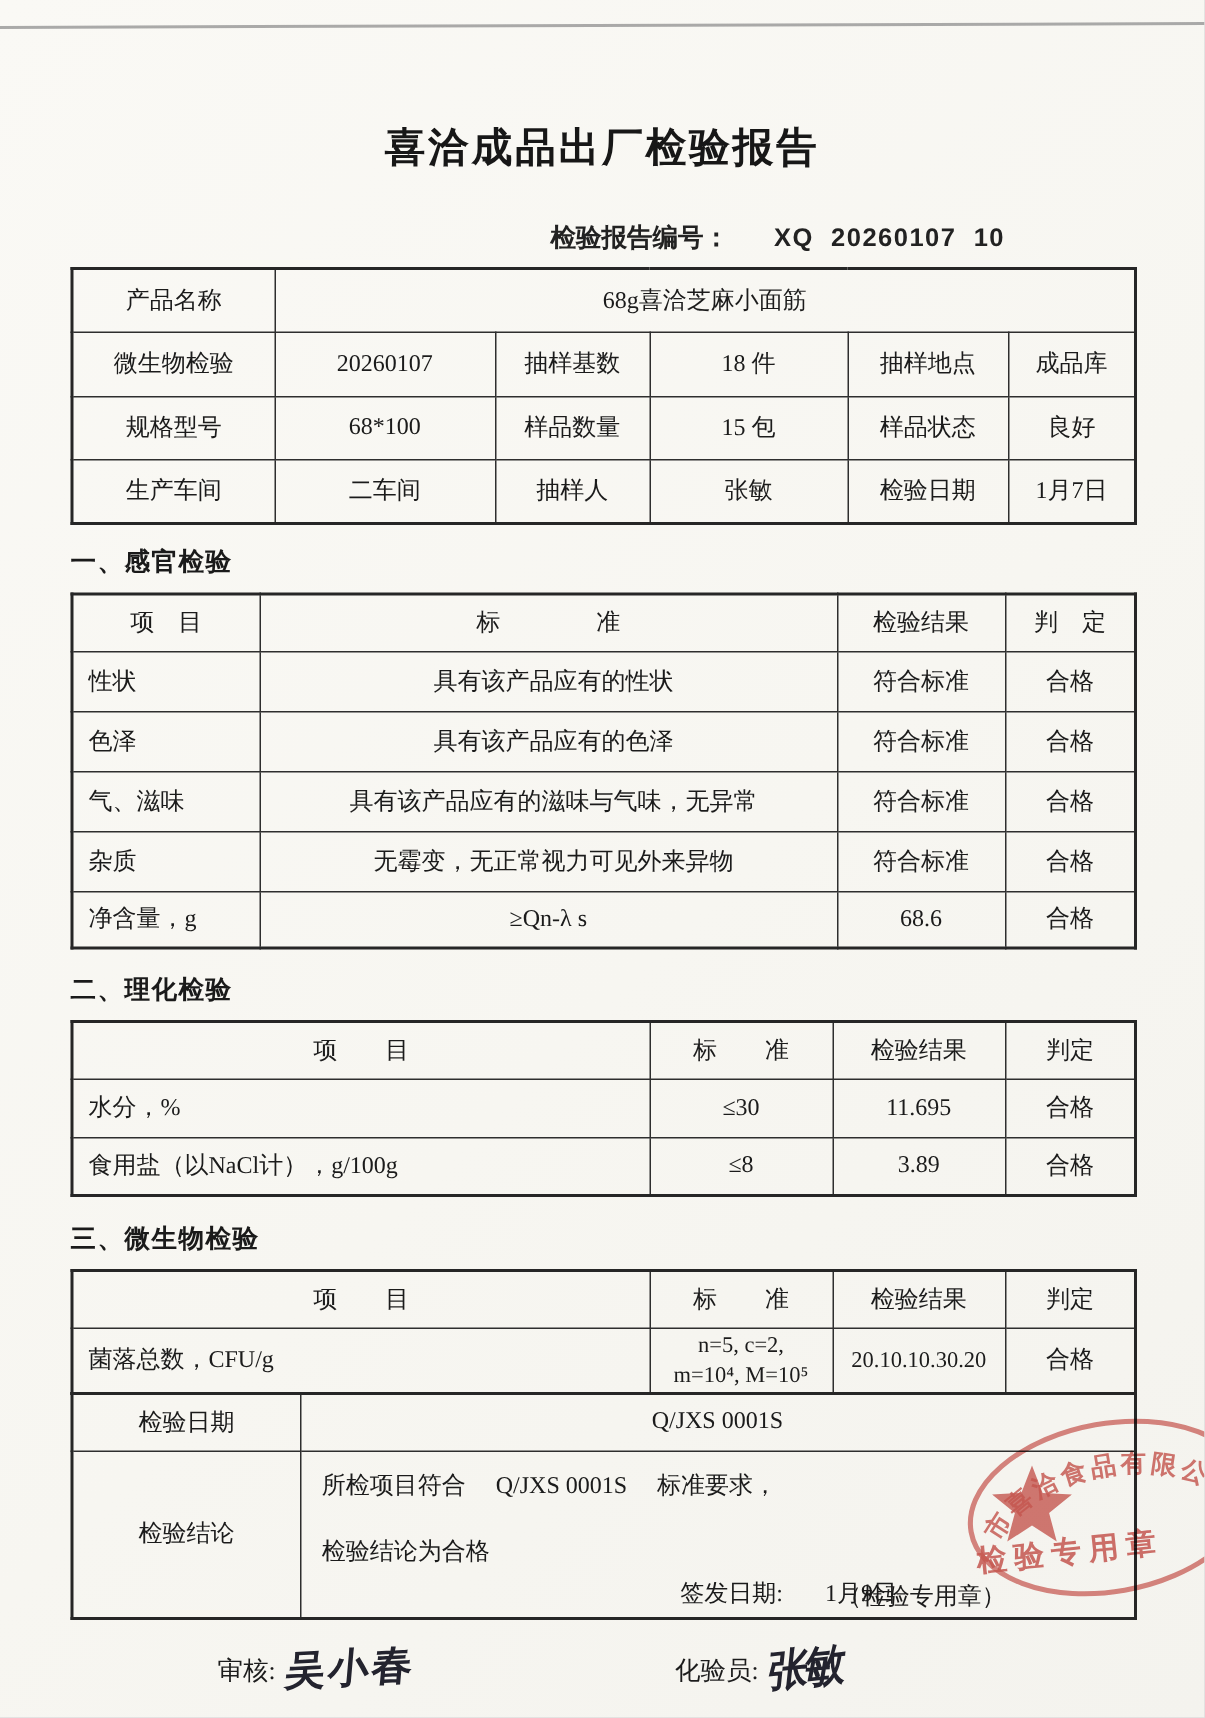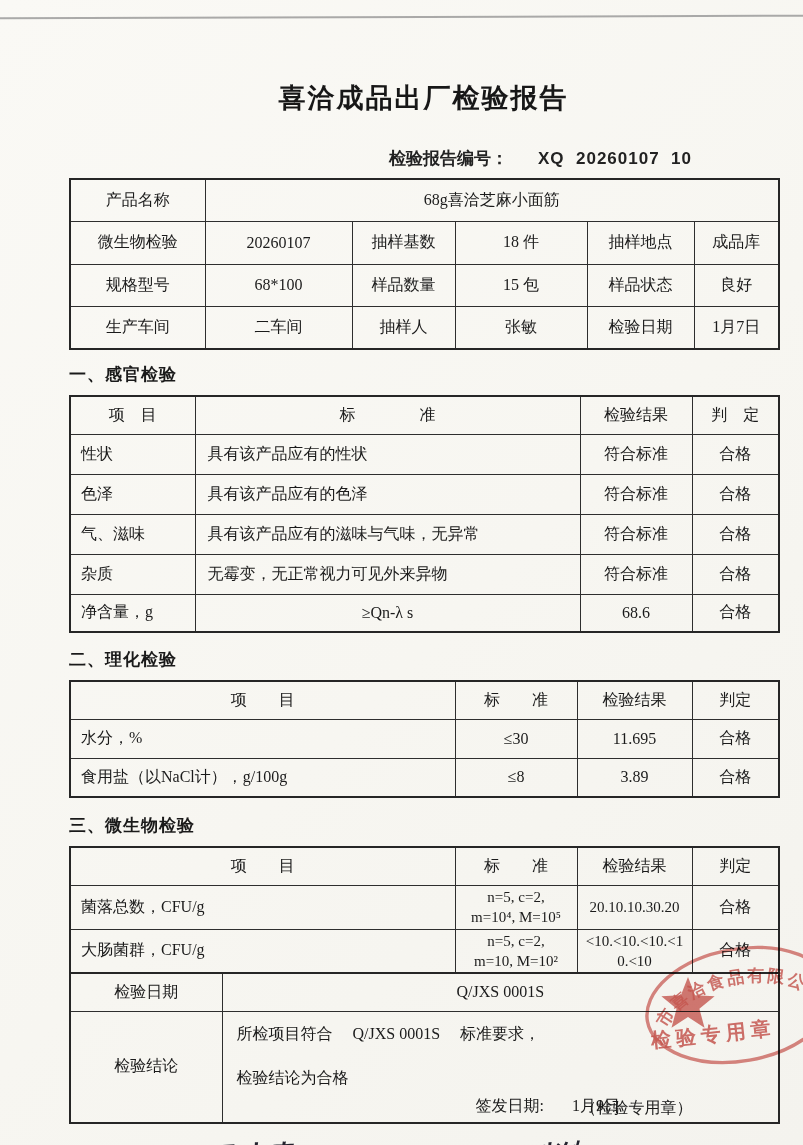--- a/index.html
+++ b/index.html
@@ -5,21 +5,20 @@
   * { margin:0; padding:0; box-sizing:border-box; }
   html,body { background:#d8d8d8; }
   .page {
     position:relative;
     width:803px; height:1145px;
     margin:0 auto;
     background:linear-gradient(135deg,#faf9f5 0%, #f7f6f1 55%, #f4f3ee 100%);
     overflow:hidden;
     font-family:"Liberation Serif","DejaVu Serif",serif;
     color:#1c1c1c;
-    padding-left:22px;
   }
   .scan-line {
     position:absolute; top:16px; left:-4px; width:812px; height:2px;
     background:#8f8f8f; opacity:.75; transform:rotate(-0.18deg);
   }
   .content { position:relative; width:709px; margin:0 0 0 47px; }
   .title {
     padding-top:80px; text-align:center;
     font-family:"Liberation Sans","DejaVu Sans",sans-serif;
     font-weight:bold; font-size:27px; letter-spacing:2px; color:#171717;
@@ -44,21 +43,21 @@
   .info-table tr { height:42.5px; }
 
   .sec-heading {
     font-family:"Liberation Sans","DejaVu Sans",sans-serif;
     font-weight:bold; font-size:17px; color:#1a1a1a;
     margin-top:13px; margin-bottom:9px; letter-spacing:1px;
   }
   .sensory-table tr { height:40px; }
   .sensory-table tr.hd { height:38px; }
   .left { text-align:left; padding-left:10px; }
-  .std-left { text-align:left; padding-left:12px; }
+  .std-left { text-align:center; padding-left:12px; }
   .pre { white-space:pre-wrap; }
 
   .pc-table tr { height:39px; }
   .pc-table tr.hd { height:38px; }
   .micro-table tr { height:44px; }
   .micro-table tr.hd { height:38px; }
   .small { font-size:15px; line-height:1.35; }
   .nowrap { white-space:nowrap; padding:0 2px; }
   .brk { word-break:break-all; padding:0 4px; }
 
@@ -240,29 +239,20 @@
         <td>检验结果</td>
         <td>判定</td>
       </tr>
       <tr>
         <td class="left">菌落总数，CFU/g</td>
         <td class="small">
           <div>n=5, c=2,</div>
           <div>m=10⁴, M=10⁵</div>
         </td>
         <td class="small nowrap">20.10.10.30.20</td>
-        <td>合格</td>
-      </tr>
-      <tr>
-        <td class="left">大肠菌群，CFU/g</td>
-        <td class="small">
-          <div>n=5, c=2,</div>
-          <div>m=10, M=10²</div>
-        </td>
-        <td class="small brk">&lt;10.&lt;10.&lt;10.&lt;10.&lt;10</td>
         <td>合格</td>
       </tr>
     </tbody>
       </table>
 
     <table class="bottom-table t-outer">
       <colgroup>
         <col style="width:152px">
           <col style="width:557px">
       </colgroup>

